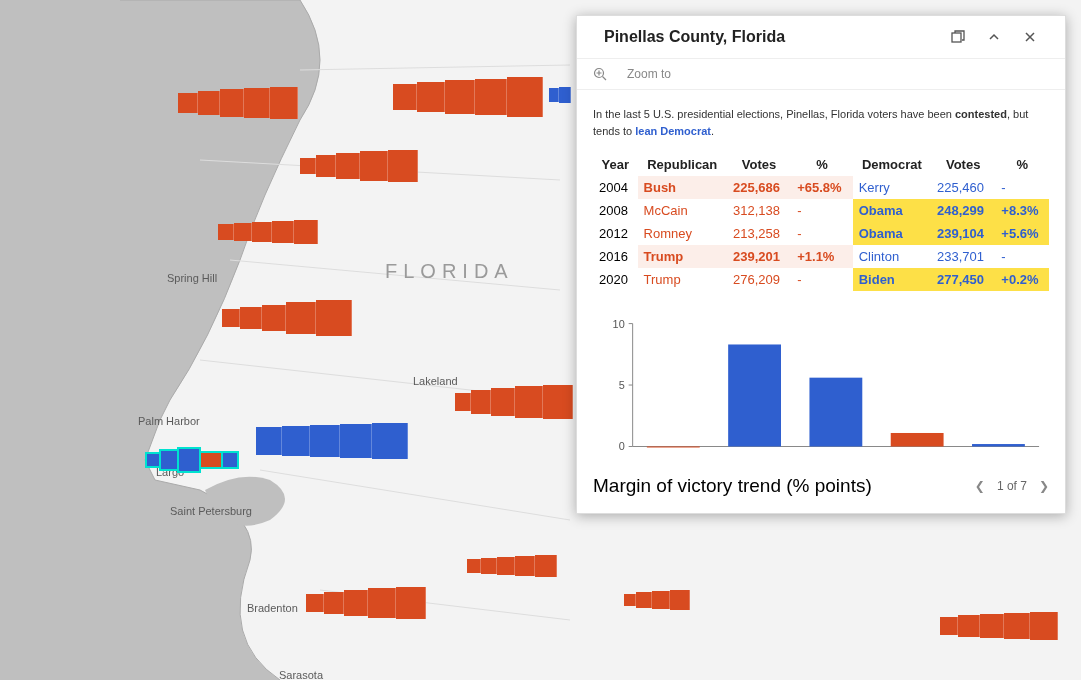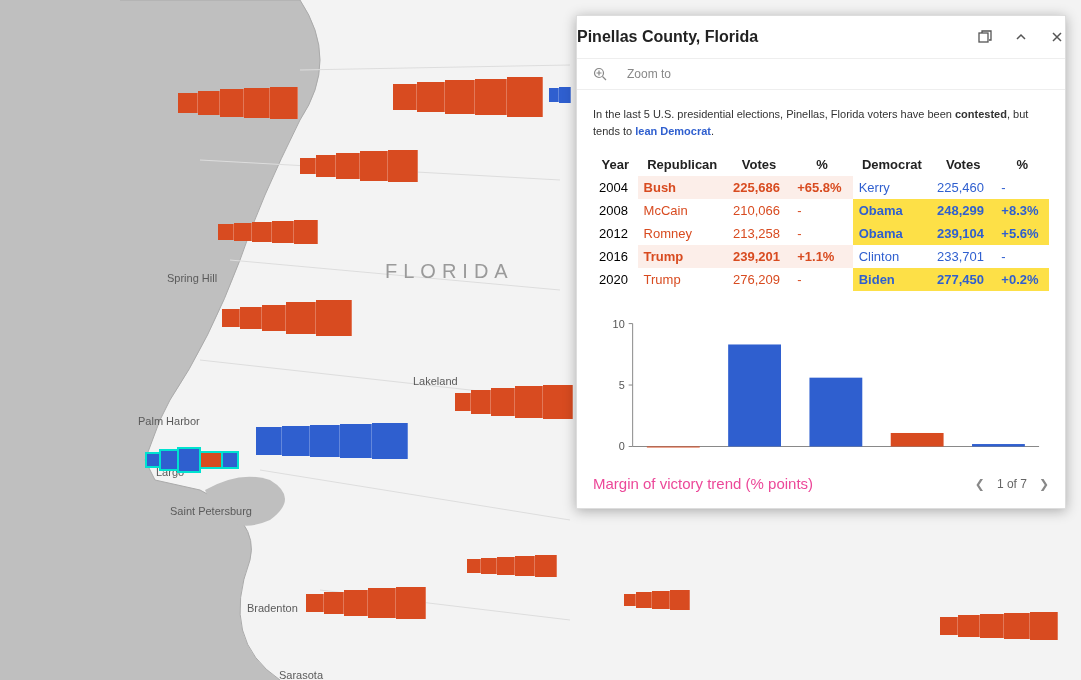--- a/index.html
+++ b/index.html
@@ -6,40 +6,40 @@
   html, body { width: 1081px; height: 680px; overflow: hidden; font-family: -apple-system, BlinkMacSystemFont, "Segoe UI", Arial, sans-serif; }
   .viewport { position: relative; width: 1081px; height: 680px; background: #b8b8b8; }
   .map-svg { position: absolute; inset: 0; }
   .city-label { position: absolute; font-size: 11px; color: #5a5a5a; white-space: nowrap; pointer-events: none; }
   .state-label { position: absolute; font-size: 20px; color: #9a9a9a; letter-spacing: 6px; font-weight: 400; pointer-events: none; }
   .bar-cluster { position: absolute; display: flex; align-items: center; gap: 0; }
   .bar-seg { height: 26px; background: #d84b20; border-right: 1px solid rgba(255,255,255,0.25); }
   .bar-seg.blue { background: #2f5fcf; }
   .bar-seg.sel { outline: 2px solid #00e2d0; outline-offset: -1px; }
   .popup { position: absolute; top: 15px; right: 15px; width: 490px; background: #fff; box-shadow: 0 2px 12px rgba(0,0,0,0.3); border: 1px solid #ddd; }
-  .popup-header { display: flex; align-items: center; padding: 12px 0; border-bottom: 1px solid #eee; }
+  .popup-header { display: flex; align-items: center; padding: 12px 27px; border-bottom: 1px solid #eee; }
   .popup-title { font-size: 16px; font-weight: 700; color: #222; flex: 1; }
   .popup-header-icons { display: flex; gap: 20px; align-items: center; }
   .hicon { width: 16px; height: 16px; color: #555; cursor: pointer; display: flex; align-items: center; justify-content: center; }
   .zoom-row { display: flex; align-items: center; gap: 20px; padding: 8px 16px; border-bottom: 1px solid #eee; color: #888; font-size: 12px; cursor: pointer; }
   .popup-body { padding: 16px; }
   .summary { font-size: 11px; color: #333; line-height: 1.5; margin-bottom: 14px; }
   .summary b { font-weight: 700; }
   .lean { color: #2f5fcf; font-weight: 700; }
   table.res { width: 100%; border-collapse: collapse; font-size: 13px; }
   table.res th { text-align: center; font-weight: 700; padding: 4px 6px; color: #222; white-space: nowrap; }
   table.res td { padding: 4px 6px; white-space: nowrap; }
   .rep, .rep-v, .rep-p { color: #d84b20; }
   .dem, .dem-v, .dem-p { color: #2f5fcf; }
   .win-rep { background: #fceee9; font-weight: 700; color: #d84b20; }
   .win-dem { background: #fde047; font-weight: 700; color: #2f5fcf; }
   .chart-wrap { margin-top: 24px; }
   .chart-svg { width: 100%; height: 150px; }
   .pager { display: flex; align-items: center; justify-content: space-between; margin-top: 6px; }
-  .pager-label { font-size: 15px; color: #ec4899; }
+  .pager-label { font-size: 19px; color: #000000; }
   .pager-ctrl { display: flex; align-items: center; gap: 12px; color: #666; font-size: 12px; }
   .chev { cursor: pointer; color: #888; user-select: none; }
   .axis-txt { font-size: 11px; fill: #555; }
 </style>
 </head>
 <body>
 <div class="viewport">
 
 <svg class="map-svg" viewBox="0 0 1081 680">
   <rect x="0" y="0" width="1081" height="680" fill="#bfbfbf"></rect>
@@ -206,21 +206,21 @@
               <td class="win-rep">Bush</td>
               <td class="win-rep">225,686</td>
               <td class="win-rep">+65.8%</td>
               <td class="dem">Kerry</td>
               <td class="dem-v">225,460</td>
               <td class="dem-p">-</td>
             </tr>
             <tr>
               <td>2008</td>
               <td class="rep">McCain</td>
-              <td class="rep-v">210,066</td>
+              <td class="rep-v">312,138</td>
               <td class="rep-p">-</td>
               <td class="win-dem">Obama</td>
               <td class="win-dem">248,299</td>
               <td class="win-dem">+8.3%</td>
             </tr>
             <tr>
               <td>2012</td>
               <td class="rep">Romney</td>
               <td class="rep-v">213,258</td>
               <td class="rep-p">-</td>

